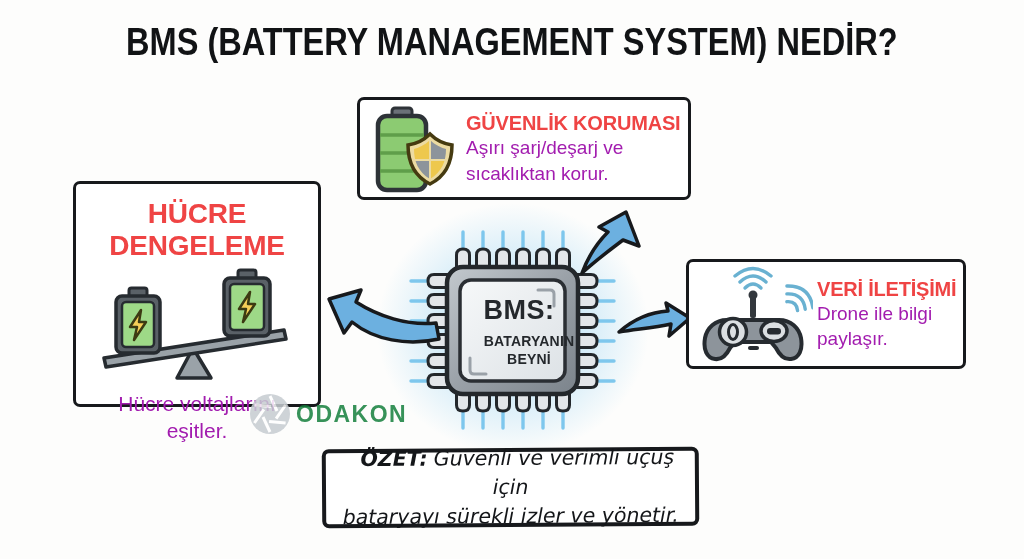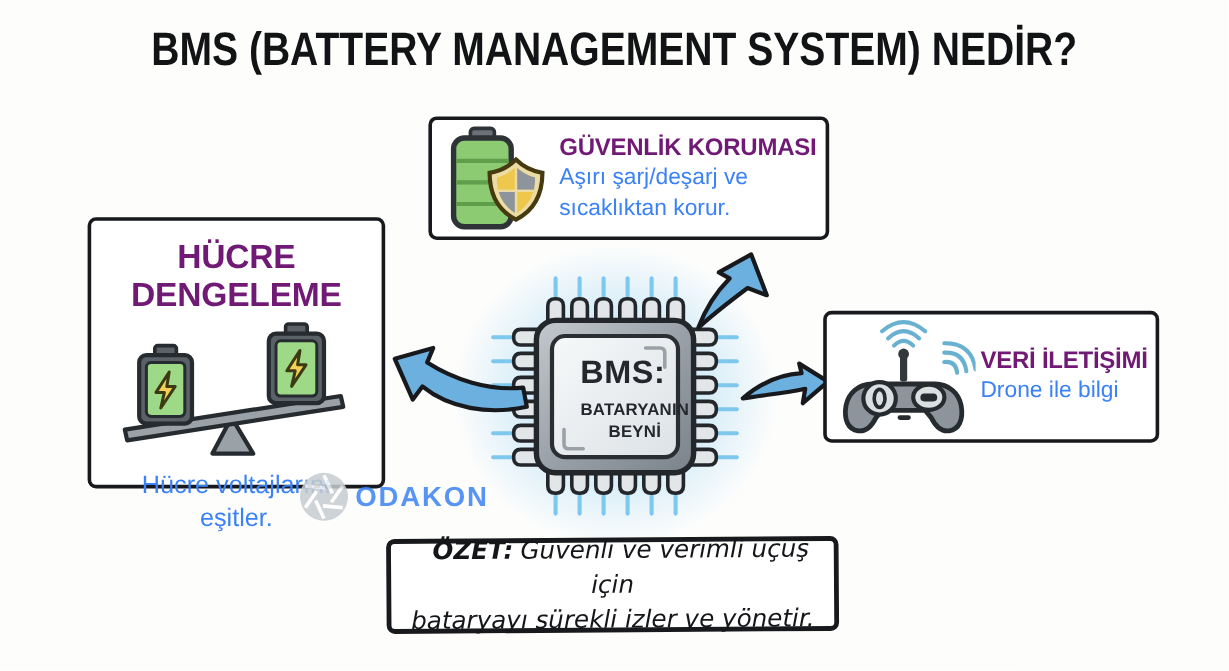--- a/index.html
+++ b/index.html
@@ -7,22 +7,22 @@
          font-family:"Liberation Sans", sans-serif;color:#17191c;}
 
   
   .title{position:absolute;left:0;right:0;top:22px;text-align:center;}
   .title span{display:inline-block;font-size:35px;font-weight:800;letter-spacing:0;
               transform:scale(.93,1.12);white-space:nowrap;color:#111315;}
 
   
   .card{position:absolute;background:#ffffff;border:3px solid #17191c;border-radius:7px;
         box-sizing:border-box;}
-  .card h3{margin:0;font-size:20px;font-weight:800;color:#701a75;letter-spacing:-.2px;}
-  .card .bodytxt{font-size:19px;font-weight:500;line-height:26px;color:#3b82f6;}
+  .card h3{margin:0;font-size:20px;font-weight:800;color:#ef4444;letter-spacing:-.2px;}
+  .card .bodytxt{font-size:19px;font-weight:500;line-height:26px;color:#a21caf;}
 
   
   #card-safety{left:357px;top:97px;width:334px;height:103px;display:flex;align-items:center;}
   #card-safety .icon-wrap{margin:4px 4px 0 10px;flex:0 0 92px;}
   #card-safety .txt{padding-top:2px;}
 
   
   #card-balance{left:73px;top:181px;width:248px;height:226px;text-align:center;}
   #card-balance h3{margin-top:14px;font-size:28px;}
   #card-balance .icon-wrap{margin-top:4px;}
@@ -50,21 +50,21 @@
   .chip-label{position:absolute;left:460px;top:281px;width:118px;height:100px;display:flex;
               flex-direction:column;align-items:center;justify-content:center;color:#24282c;}
   .chip-label .l1{font-size:27px;font-weight:800;letter-spacing:.5px;line-height:30px;margin-bottom:7px;}
   .chip-label .l2,.chip-label .l3{font-size:14px;font-weight:800;line-height:18px;letter-spacing:.2px;padding-left:20px;}
 
   
   #arrows{position:absolute;left:0;top:0;pointer-events:none;}
 
   
   .watermark{position:absolute;left:246px;top:390px;display:flex;align-items:center;opacity:.85;}
-  .watermark .wm-text{font-size:23px;font-weight:800;letter-spacing:1.5px;color:#3b82f6;margin-left:2px;}
+  .watermark .wm-text{font-size:23px;font-weight:800;letter-spacing:1.5px;color:#15803d;margin-left:2px;}
 </style>
 </head>
 <body>
 
 <div id="stage">
 
   <div class="title">
     <span>BMS (BATTERY MANAGEMENT SYSTEM) NEDİR?</span>
   </div>
 
@@ -210,20 +210,21 @@
         <ellipse cx="36" cy="74" rx="4.5" ry="7.5" fill="none" stroke="#262b30" stroke-width="3"></ellipse>
         <ellipse cx="77" cy="73" rx="13" ry="10.5" fill="#dbdfe2" stroke="#262b30" stroke-width="3.5"></ellipse>
         <rect x="70" y="70" width="14" height="6.5" rx="3.2" fill="#262b30"></rect>
         <rect x="51" y="88" width="11" height="4" rx="2" fill="#262b30"></rect>
       </svg>
     </div>
     <div class="txt">
       <h3>VERİ İLETİŞİMİ</h3>
       <div class="bodytxt">
         <div>Drone ile bilgi</div>
+        <div>paylaşır.</div>
       </div>
     </div>
   </div>
 
   <div class="watermark">
     <svg width="48" height="48" viewBox="0 0 48 48">
       <defs>
           <g id="blade">
             <line x1="24" y1="6" x2="31" y2="21" stroke="#ffffff" stroke-width="3"></line>
           </g>

